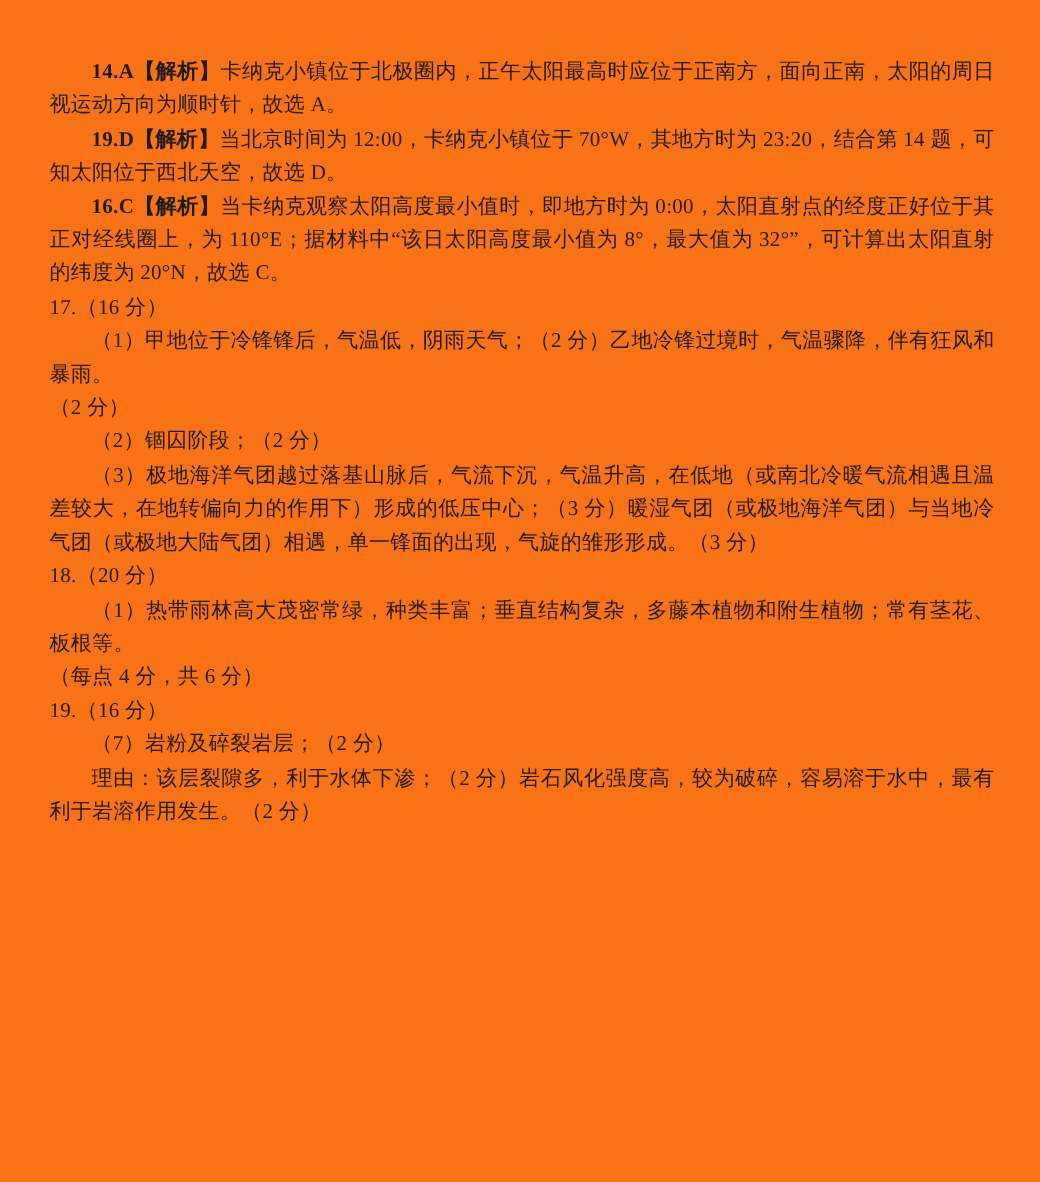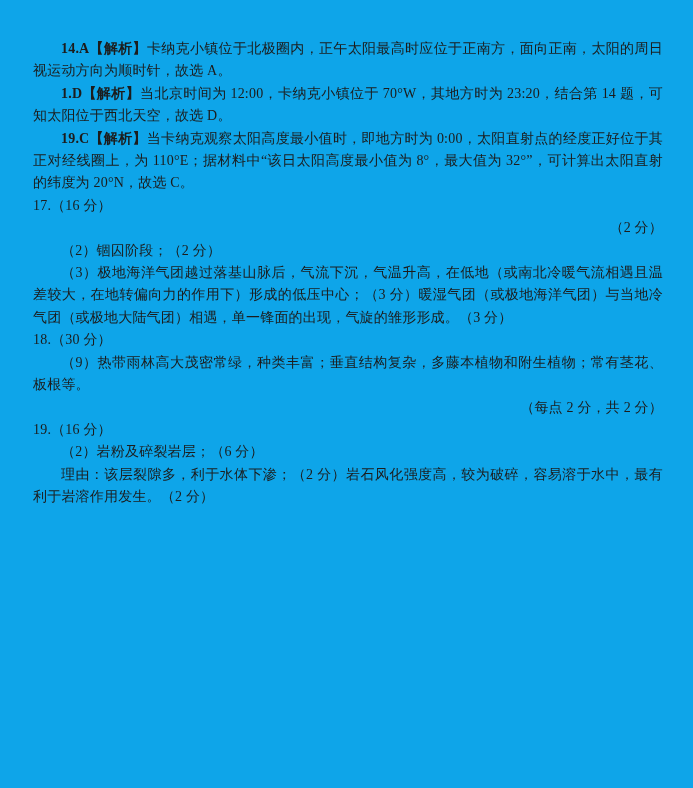--- a/index.html
+++ b/index.html
@@ -5,66 +5,67 @@
   html, body {
     margin: 0;
     padding: 0;
     background: #ffffff;
   }
   .page {
     position: relative;
     width: 693px;
     height: 788px;
     box-sizing: border-box;
-    background: #0ea5e9;
+    background: #f97316;
     padding: 38px 30px 0 33px;
     font-family: "Liberation Serif", "DejaVu Serif", serif;
     color: #1c1c1c;
     overflow: hidden;
   }
   .page p.line {
     margin: 0;
     font-size: 14px;
     line-height: 22.4px;
     text-align: justify;
     letter-spacing: 0.2px;
   }
   .page p.indent { text-indent: 2em; }
-  .page p.right  { text-align: right; }
+  .page p.right  { text-align: left; }
   .prefix { font-weight: bold; }
 </style>
 </head>
 <body>
 
 <div class="page">
 
   <p class="line indent"><span class="prefix">14.A【解析】</span><span>卡纳克小镇位于北极圈内，正午太阳最高时应位于正南方，面向正南，太阳的周日视运动方向为顺时针，故选 A。</span></p>
 
-  <p class="line indent"><span class="prefix">1.D【解析】</span><span>当北京时间为 12:00，卡纳克小镇位于 70°W，其地方时为 23:20，结合第 14 题，可知太阳位于西北天空，故选 D。</span></p>
+  <p class="line indent"><span class="prefix">19.D【解析】</span><span>当北京时间为 12:00，卡纳克小镇位于 70°W，其地方时为 23:20，结合第 14 题，可知太阳位于西北天空，故选 D。</span></p>
 
-  <p class="line indent"><span class="prefix">19.C【解析】</span><span>当卡纳克观察太阳高度最小值时，即地方时为 0:00，太阳直射点的经度正好位于其正对经线圈上，为 110°E；据材料中“该日太阳高度最小值为 8°，最大值为 32°”，可计算出太阳直射的纬度为 20°N，故选 C。</span></p>
+  <p class="line indent"><span class="prefix">16.C【解析】</span><span>当卡纳克观察太阳高度最小值时，即地方时为 0:00，太阳直射点的经度正好位于其正对经线圈上，为 110°E；据材料中“该日太阳高度最小值为 8°，最大值为 32°”，可计算出太阳直射的纬度为 20°N，故选 C。</span></p>
 
   <p class="line">17.（16 分）</p>
 
+  <p class="line indent">（1）甲地位于冷锋锋后，气温低，阴雨天气；（2 分）乙地冷锋过境时，气温骤降，伴有狂风和暴雨。</p>
 
   <p class="line right">（2 分）</p>
 
   <p class="line indent">（2）锢囚阶段；（2 分）</p>
 
 
   <p class="line indent">（3）极地海洋气团越过落基山脉后，气流下沉，气温升高，在低地（或南北冷暖气流相遇且温差较大，在地转偏向力的作用下）形成的低压中心；（3 分）暖湿气团（或极地海洋气团）与当地冷气团（或极地大陆气团）相遇，单一锋面的出现，气旋的雏形形成。（3 分）</p>
 
-  <p class="line">18.（30 分）</p>
+  <p class="line">18.（20 分）</p>
 
-  <p class="line indent">（9）热带雨林高大茂密常绿，种类丰富；垂直结构复杂，多藤本植物和附生植物；常有茎花、板根等。</p>
+  <p class="line indent">（1）热带雨林高大茂密常绿，种类丰富；垂直结构复杂，多藤本植物和附生植物；常有茎花、板根等。</p>
 
-  <p class="line right">（每点 2 分，共 2 分）</p>
+  <p class="line right">（每点 4 分，共 6 分）</p>
 
 
 
   <p class="line">19.（16 分）</p>
 
 
-  <p class="line indent">（2）岩粉及碎裂岩层；（6 分）</p>
+  <p class="line indent">（7）岩粉及碎裂岩层；（2 分）</p>
 
   <p class="line indent">理由：该层裂隙多，利于水体下渗；（2 分）岩石风化强度高，较为破碎，容易溶于水中，最有利于岩溶作用发生。（2 分）</p>
 
 </div>
 
 </body></html>

